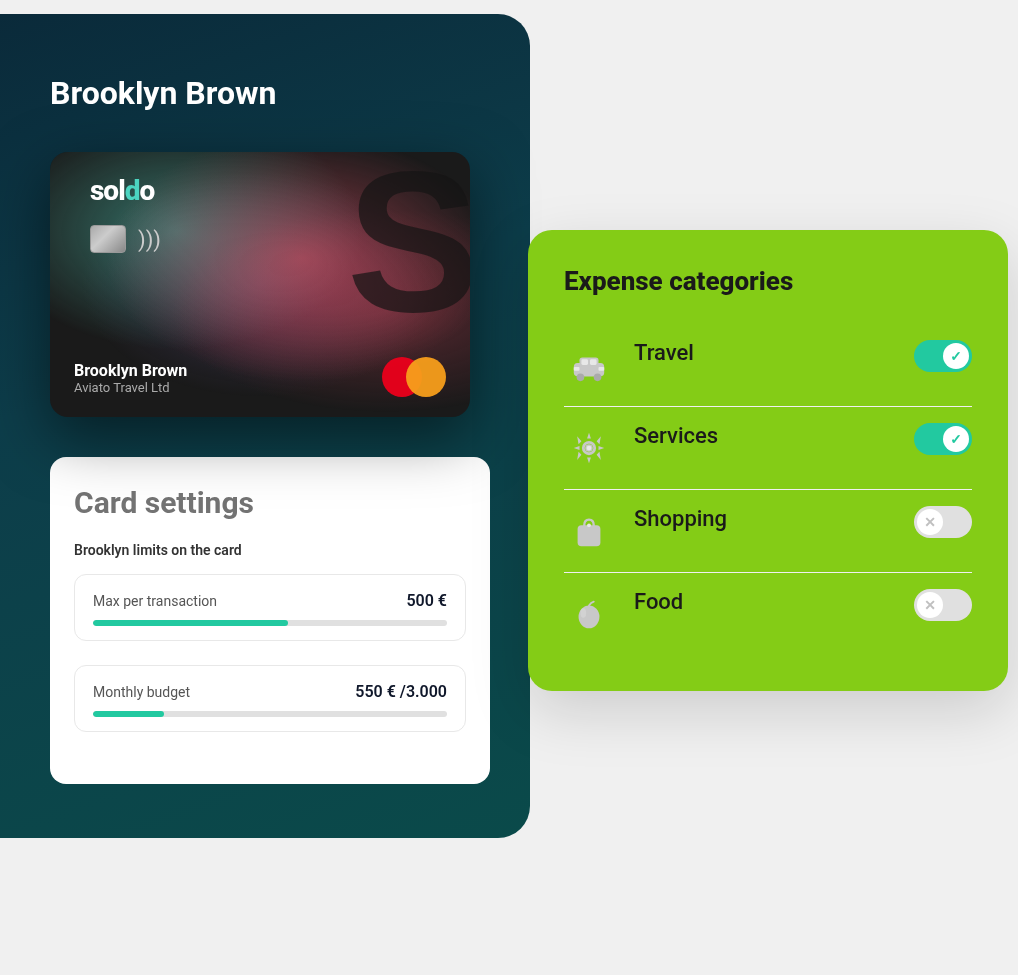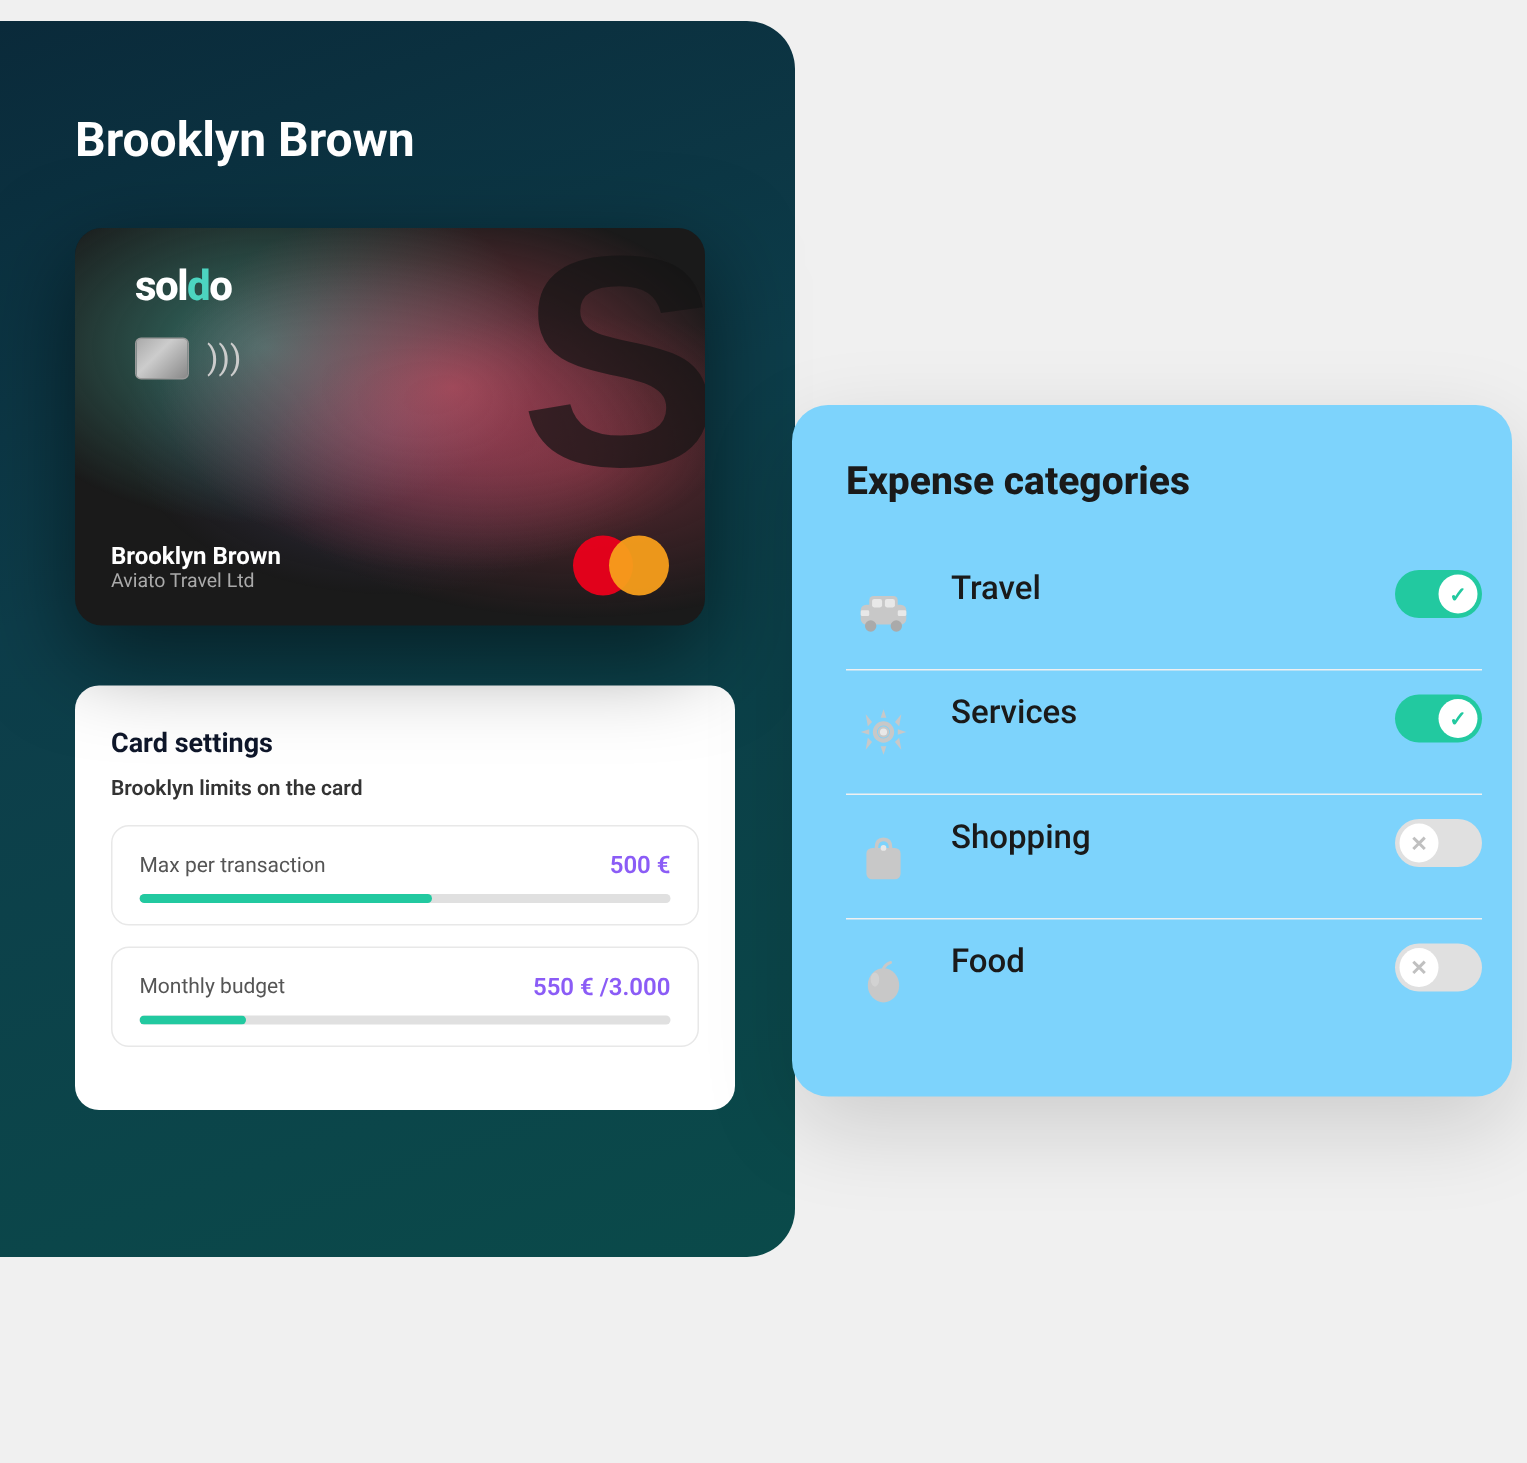--- a/index.html
+++ b/index.html
@@ -167,57 +167,57 @@
     }
 
     
     .card-settings-section {
       background: #ffffff;
       border-radius: 16px;
       padding: 28px 24px;
     }
 
     .section-title {
-      font-size: 18px;
-      font-weight: 700;
-      color: #0f172a;
-      margin-bottom: 12px;
+      font-size: 30px;
+      font-weight: 700;
+      color: #737373;
+      margin-bottom: 22px;
     }
 
     .spending-limits-label {
       font-size: 14px;
       font-weight: 600;
       color: #333;
       margin-bottom: 16px;
     }
 
     .limit-card {
       background: #fff;
       border: 1px solid #e8e8e8;
       border-radius: 12px;
       padding: 16px 18px 14px;
-      margin-bottom: 14px;
+      margin-bottom: 24px;
     }
 
     .limit-header {
       display: flex;
       justify-content: space-between;
       align-items: center;
       margin-bottom: 10px;
     }
 
     .limit-label {
       font-size: 14px;
       color: #555;
     }
 
     .limit-value {
       font-size: 16px;
       font-weight: 600;
-      color: #8b5cf6;
+      color: #0f172a;
     }
 
     .progress-bar-bg {
       height: 6px;
       background: #e0e0e0;
       border-radius: 3px;
       overflow: hidden;
     }
 
     .progress-bar-fill {
@@ -225,26 +225,25 @@
       background: #22c9a0;
       border-radius: 3px;
     }
 
     
     .expense-panel {
       position: absolute;
       top: 230px;
       right: 10px;
       width: 480px;
-      background: #7dd3fc;
+      background: #84cc16;
       border-radius: 24px;
-      padding: 36px 20px 36px 36px;
+      padding: 36px 36px 36px 36px;
       z-index: 10;
       box-shadow: 0 20px 60px rgba(0,0,0,0.15);
-      margin-top: 40px;
     }
 
     .expense-title {
       font-size: 26px;
       font-weight: 800;
       color: #1a1a1a;
       margin-bottom: 28px;
     }
 
     .category-row {

